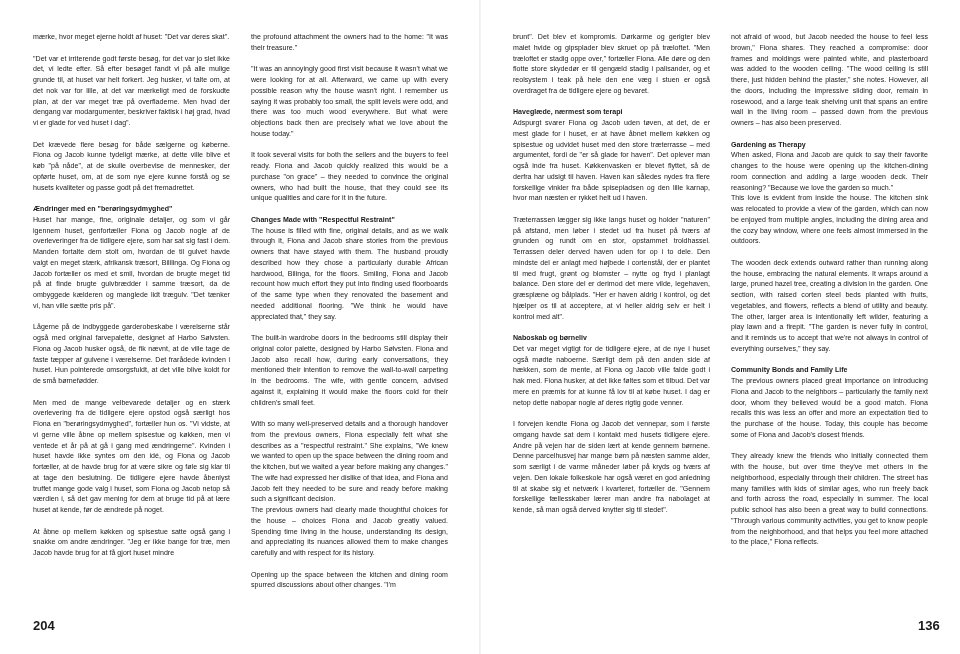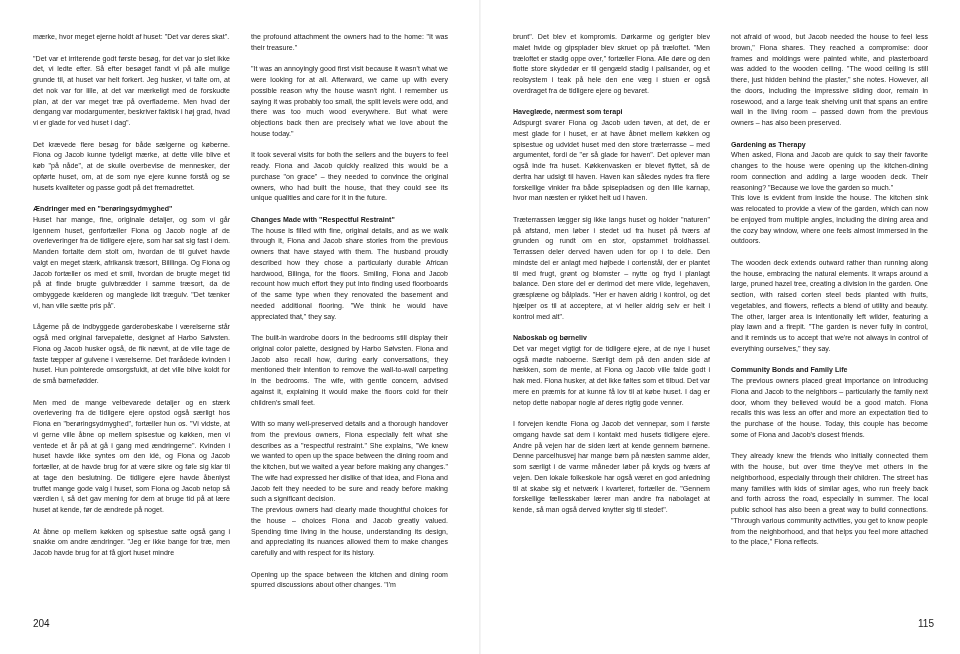--- a/index.html
+++ b/index.html
@@ -10,21 +10,21 @@
             background: linear-gradient(to right, #ececec, #f7f7f7); }
   .col { position: absolute; top: 32px; width: 197px; font-size: 7.05px; line-height: 10.75px;
          text-align: justify; hyphens: manual; letter-spacing: 0.02px; }
   .col p { margin: 0 0 10.75px 0; }
   .col p.tight { margin-bottom: 0; }
   .col h3 { font-size: 7.05px; line-height: 10.75px; font-weight: bold; margin: 0; }
   #c1 { left: 33px; }
   #c2 { left: 251px; }
   #c3 { left: 513px; }
   #c4 { left: 731px; }
-  .pagenum { position: absolute; top: 618px; font-size: 10px; font-weight: normal; }
+  .pagenum { position: absolute; top: 618px; font-size: 13px; font-weight: bold; }
   #pn-left { left: 33px; }
   #pn-right { left: 918px; }
 </style>
 </head>
 <body>
 
 <div class="spread">
   <div class="gutter"></div>
 
   <div class="col" id="c1">
@@ -62,14 +62,14 @@
       <h3>Gardening as Therapy</h3>
       <p class="tight">When asked, Fiona and Jacob are quick to say their favorite changes to the house were opening up the kitchen-dining room connection and adding a large wooden deck. Their reasoning? "Because we love the garden so much."</p>
       <p>This love is evident from inside the house. The kitchen sink was relocated to provide a view of the garden, which can now be enjoyed from multiple angles, including the dining area and the cozy bay window, where one feels almost immersed in the outdoors.</p>
       <p>The wooden deck extends outward rather than running along the house, embracing the natural elements. It wraps around a large, pruned hazel tree, creating a division in the garden. One section, with raised corten steel beds planted with fruits, vegetables, and flowers, reflects a blend of utility and beauty. The other, larger area is intentionally left wilder, featuring a play lawn and a firepit. "The garden is never fully in control, and it reminds us to accept that we're not always in control of everything ourselves," they say.</p>
       <h3>Community Bonds and Family Life</h3>
       <p>The previous owners placed great importance on introducing Fiona and Jacob to the neighbors – particularly the family next door, whom they believed would be a good match. Fiona recalls this was less an offer and more an expectation tied to the purchase of the house. Today, this couple has become some of Fiona and Jacob's closest friends.</p>
       <p>They already knew the friends who initially connected them with the house, but over time they've met others in the neighborhood, especially through their children. The street has many families with kids of similar ages, who run freely back and forth across the road, especially in summer. The local public school has also been a great way to build connections. "Through various community activities, you get to know people from the neighborhood, and that helps you feel more attached to the place," Fiona reflects.</p>
     </div>
 
   <div class="pagenum" id="pn-left">204</div>
-  <div class="pagenum" id="pn-right">115</div>
+  <div class="pagenum" id="pn-right">136</div>
 </div>
 
 </body></html>

